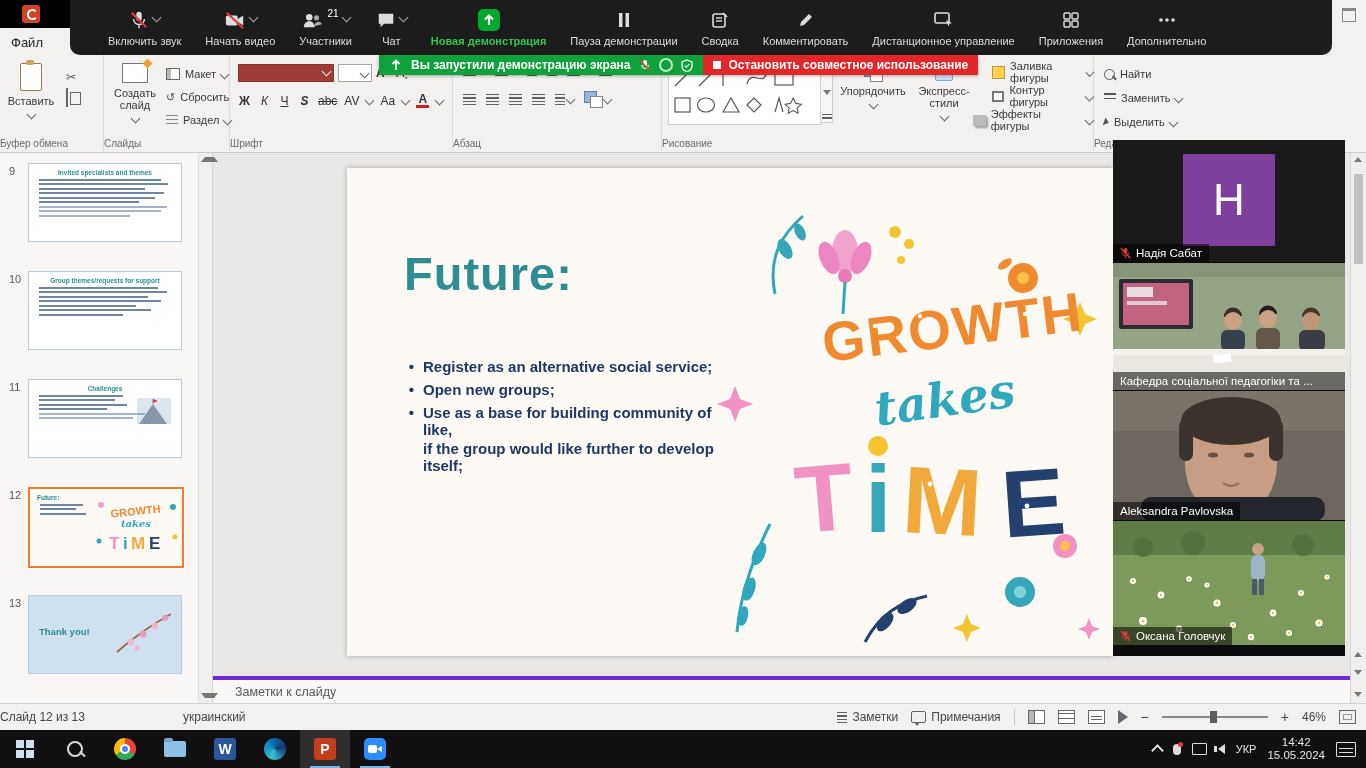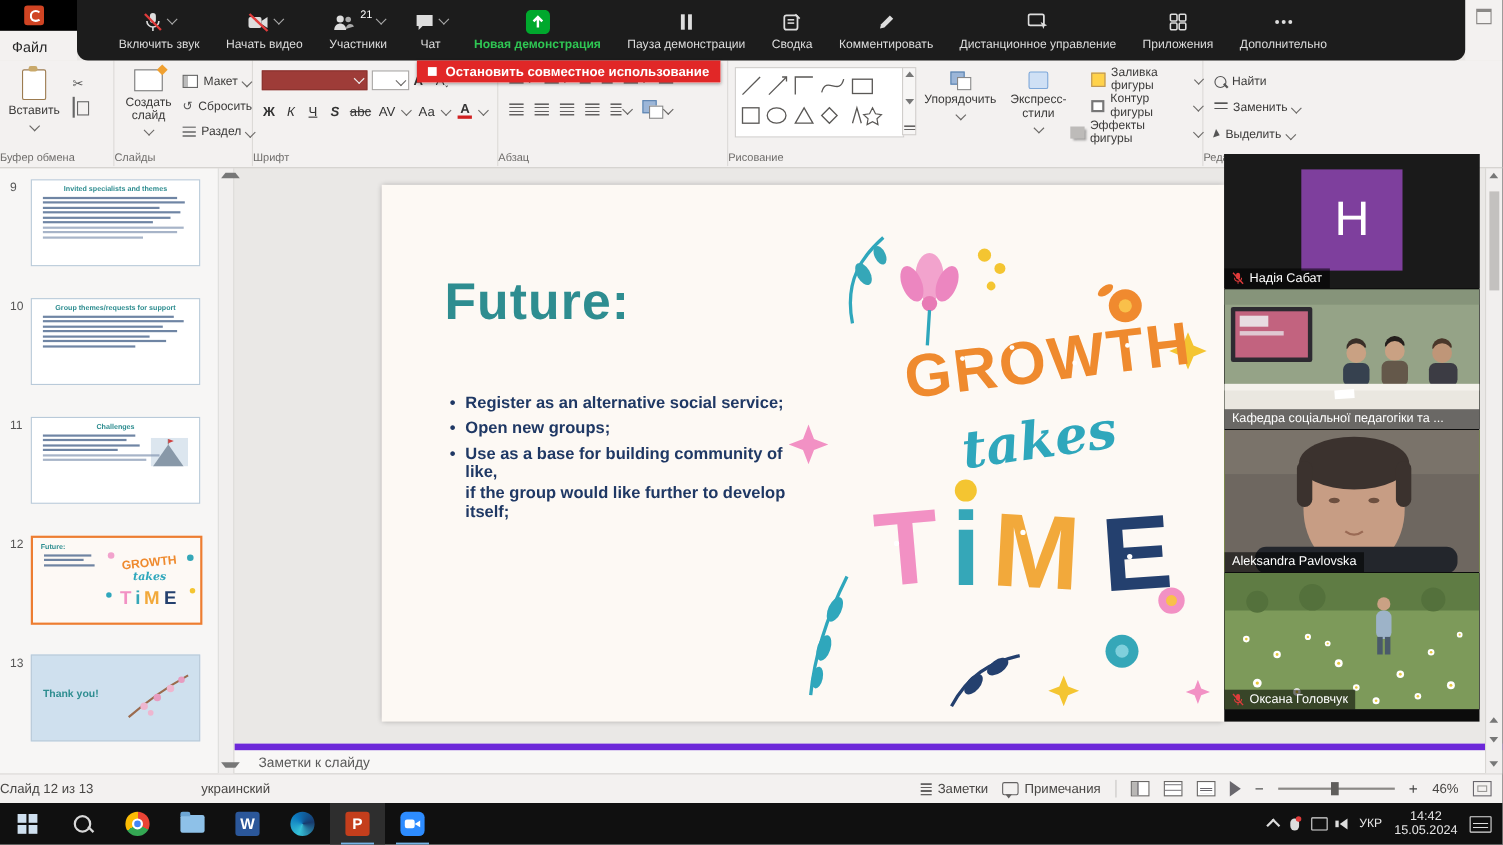--- a/index.html
+++ b/index.html
@@ -81,21 +81,21 @@
   
   .canvas{position:absolute;left:213px;top:152px;width:1137px;height:524px;background:#eae8e6;z-index:1;}
   .slide{position:absolute;left:347px;top:168px;width:766px;height:488px;background:#fdf9f4;box-shadow:0 0 5px rgba(0,0,0,.3);z-index:2;}
   .slide-title{position:absolute;left:57px;top:78px;font-size:47px;font-weight:bold;color:#2e8d90;letter-spacing:1px;}
   .bullets{position:absolute;left:60px;top:190px;width:336px;font-size:15px;font-weight:bold;color:#1f3864;}
   .bline{display:flex;gap:7px;line-height:17px;margin-bottom:6px;}
   .bline .mk{flex:0 0 9px;text-align:center;}
   .bline.cont{margin-top:-4px;}
   .illu{position:absolute;left:368px;top:26px;}
   
-  .notes-bar{position:absolute;left:213px;top:676px;width:1153px;height:27px;background:#f8f7f6;border-top:6px solid #6d28d9;display:flex;align-items:center;padding-left:22px;box-sizing:border-box;font-size:12.5px;color:#595959;z-index:5;}
+  .notes-bar{position:absolute;left:213px;top:676px;width:1153px;height:27px;background:#f8f7f6;border-top:4px solid #6d28d9;display:flex;align-items:center;padding-left:22px;box-sizing:border-box;font-size:12.5px;color:#595959;z-index:5;}
   .status{position:absolute;left:0;top:703px;width:1366px;height:27px;background:#f3f1f0;border-top:1px solid #d5d3d0;display:flex;align-items:center;font-size:12px;color:#484644;z-index:6;box-sizing:border-box;}
   .st-counter{margin-left:0;}
   .st-lang{margin-left:98px;}
   .st-right{margin-left:auto;display:flex;align-items:center;gap:13px;padding-right:10px;}
   .st-btn{display:flex;align-items:center;gap:5px;}
   .sep{width:1px;height:16px;background:#c8c6c4;}
   .ic-comment{width:13px;height:10px;border:1px solid #636161;border-radius:2px;position:relative;}
   .ic-comment::after{content:"";position:absolute;left:2px;bottom:-4px;width:0;height:0;border-left:3px solid transparent;border-right:3px solid transparent;border-top:4px solid #636161;}
   .vb{width:17px;height:14px;border:1px solid #696765;background:#fff;position:relative;box-sizing:border-box;}
   .vb.normal::before{content:"";position:absolute;left:0;top:0;bottom:0;width:5px;background:#b9b7b5;border-right:1px solid #69676d;}
@@ -271,20 +271,36 @@
             <circle cx="4" cy="9" r="1.8" fill="#ddd"></circle>
             <circle cx="10" cy="9" r="1.8" fill="#ddd"></circle>
             <circle cx="16" cy="9" r="1.8" fill="#ddd"></circle>
           </svg>
       </span>
       <span class="zb-label">Дополнительно</span>
     </div>
   </div>
 
   <div class="share-banner">
+    <div class="sb-green">
+      <svg width="14" height="14" viewBox="0 0 14 14">
+          <path d="M7,12 V3 M3.5,6 L7,2.5 L10.5,6" stroke="#fff" stroke-width="1.8" fill="none"></path>
+        </svg>
+      <span>Вы запустили демонстрацию экрана</span>
+      <svg width="12" height="13" viewBox="0 0 12 13">
+          <rect x="4" y="1" width="4" height="6.5" rx="2" fill="#fff"></rect>
+          <path d="M2.5,6 a3.5,3.5 0 0 0 7,0" stroke="#fff" fill="none"></path>
+          <line x1="1" y1="1" x2="11" y2="12" stroke="#e03b3b" stroke-width="1.6"></line>
+        </svg>
+      <span class="sb-ring"></span>
+      <svg width="12" height="13" viewBox="0 0 12 13">
+          <path d="M6,1 L11,3 V7 C11,10 8.5,12 6,12.5 C3.5,12 1,10 1,7 V3 Z" fill="none" stroke="#fff" stroke-width="1.2"></path>
+          <path d="M3.5,6.5 l1.8,1.8 3.2-3.4" stroke="#bfe8c8" stroke-width="1.4" fill="none"></path>
+        </svg>
+    </div>
     <div class="sb-red">
       <span class="sb-stop-ic"></span>
       <span>Остановить совместное использование</span>
     </div>
   </div>
 
   <div class="ribbon">
     <div class="rgroup" style="left:0;width:104px;">
       <div class="bigbtn" style="position:absolute;left:8px;top:8px;width:46px;">
         <span class="ic-clip"></span>

